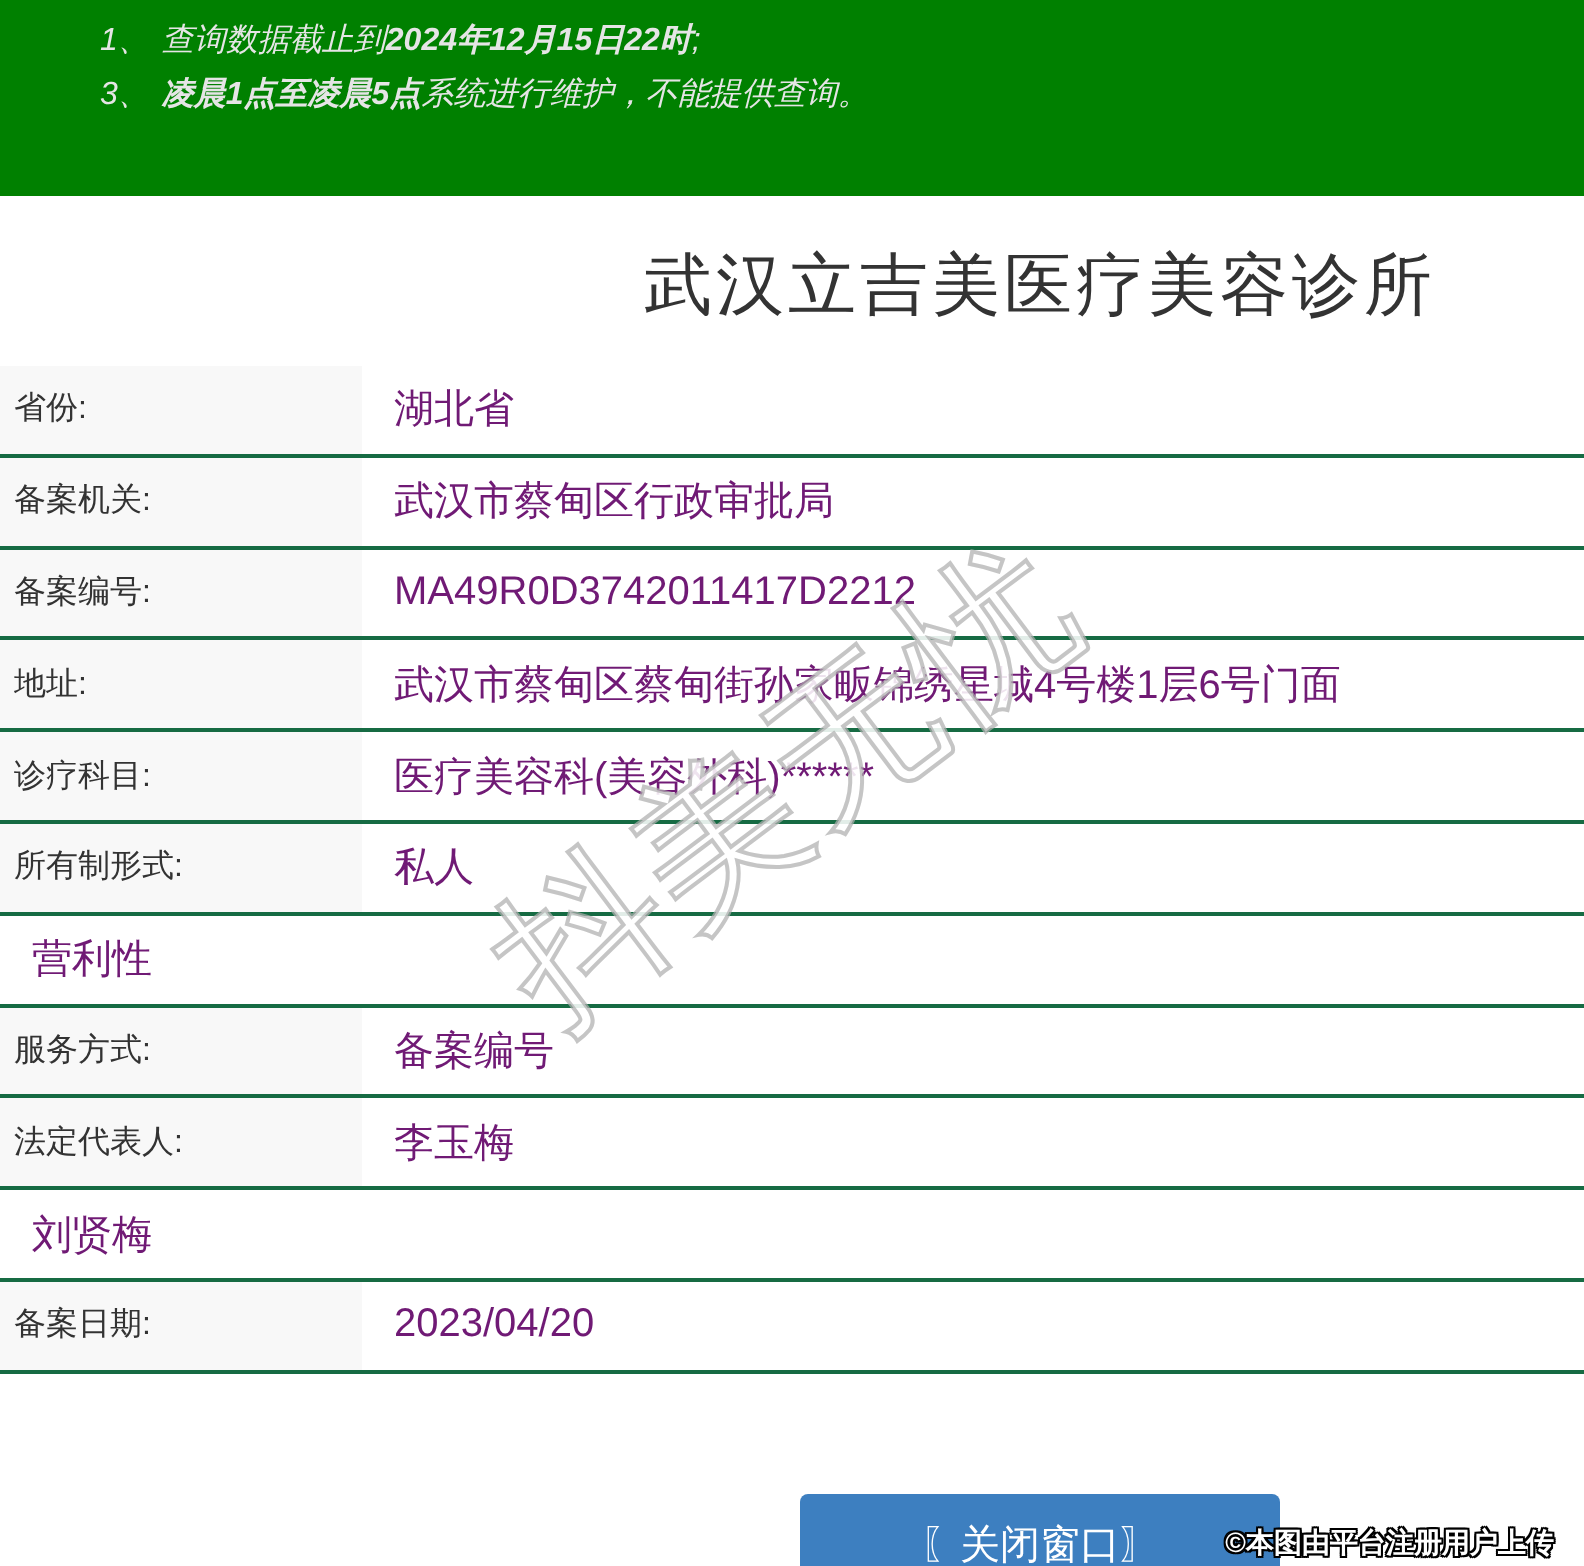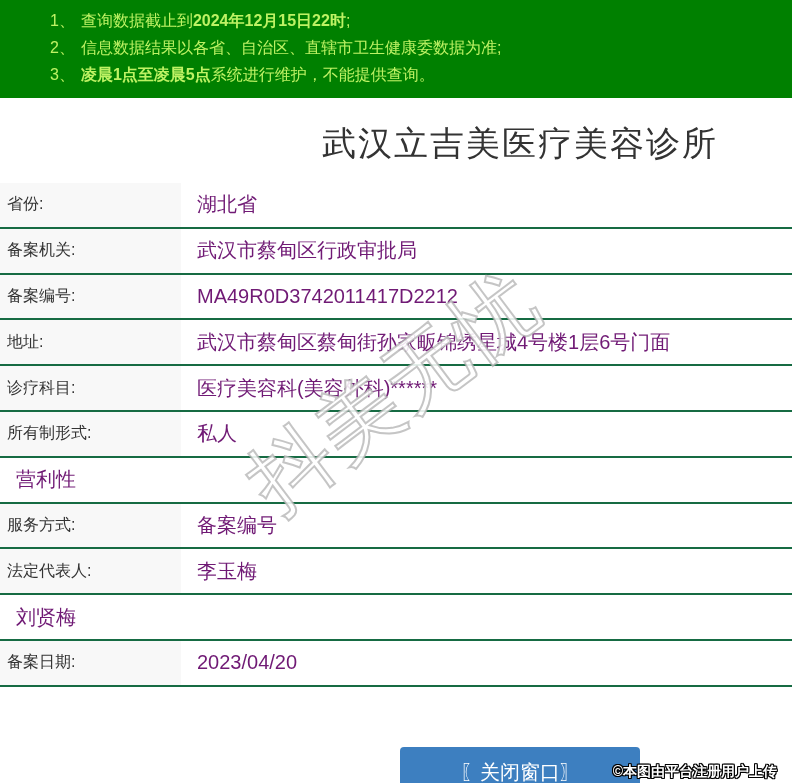--- a/index.html
+++ b/index.html
@@ -11,23 +11,24 @@
     background: #ffffff;
     font-family: "Liberation Sans", "DejaVu Sans", sans-serif;
     position: relative;
   }
   
   .banner {
     width: 792px;
     height: 98px;
     box-sizing: border-box;
     background: #008000;
-    color: #bef264;
+    color: #e5e5e5;
     padding: 7px 0 0 50px;
     font-size: 16px;
+    font-style: italic;
   }
   .banner .line {
     line-height: 27px;
     white-space: nowrap;
   }
   .banner .num { margin-right: 6px; }
   .banner b { font-weight: 700; }
 
   
   .content {
@@ -123,21 +124,20 @@
       -1px  0   0 #000, 1px  0   0 #000,
        0   -1px 0 #000, 0    1px 0 #000;
     z-index: 10;
   }
 </style>
 </head>
 <body>
 
 <div class="banner">
   <div class="line"><span class="num">1、</span><span>查询数据截止到</span><b>2024年12月15日22时</b><span>;</span></div>
-  <div class="line"><span class="num">2、</span><span>信息数据结果以各省、自治区、直辖市卫生健康委数据为准;</span><b></b><span></span></div>
   <div class="line"><span class="num">3、</span><span></span><b>凌晨1点至凌晨5点</b><span>系统进行维护，不能提供查询。</span></div>
 </div>
 
 <div class="content">
   <h1 class="title">武汉立吉美医疗美容诊所</h1>
 
   <div class="rtable">
     <div class="trow">
       <div class="tlabel">省份:</div>
       <div class="tvalue">湖北省</div>

